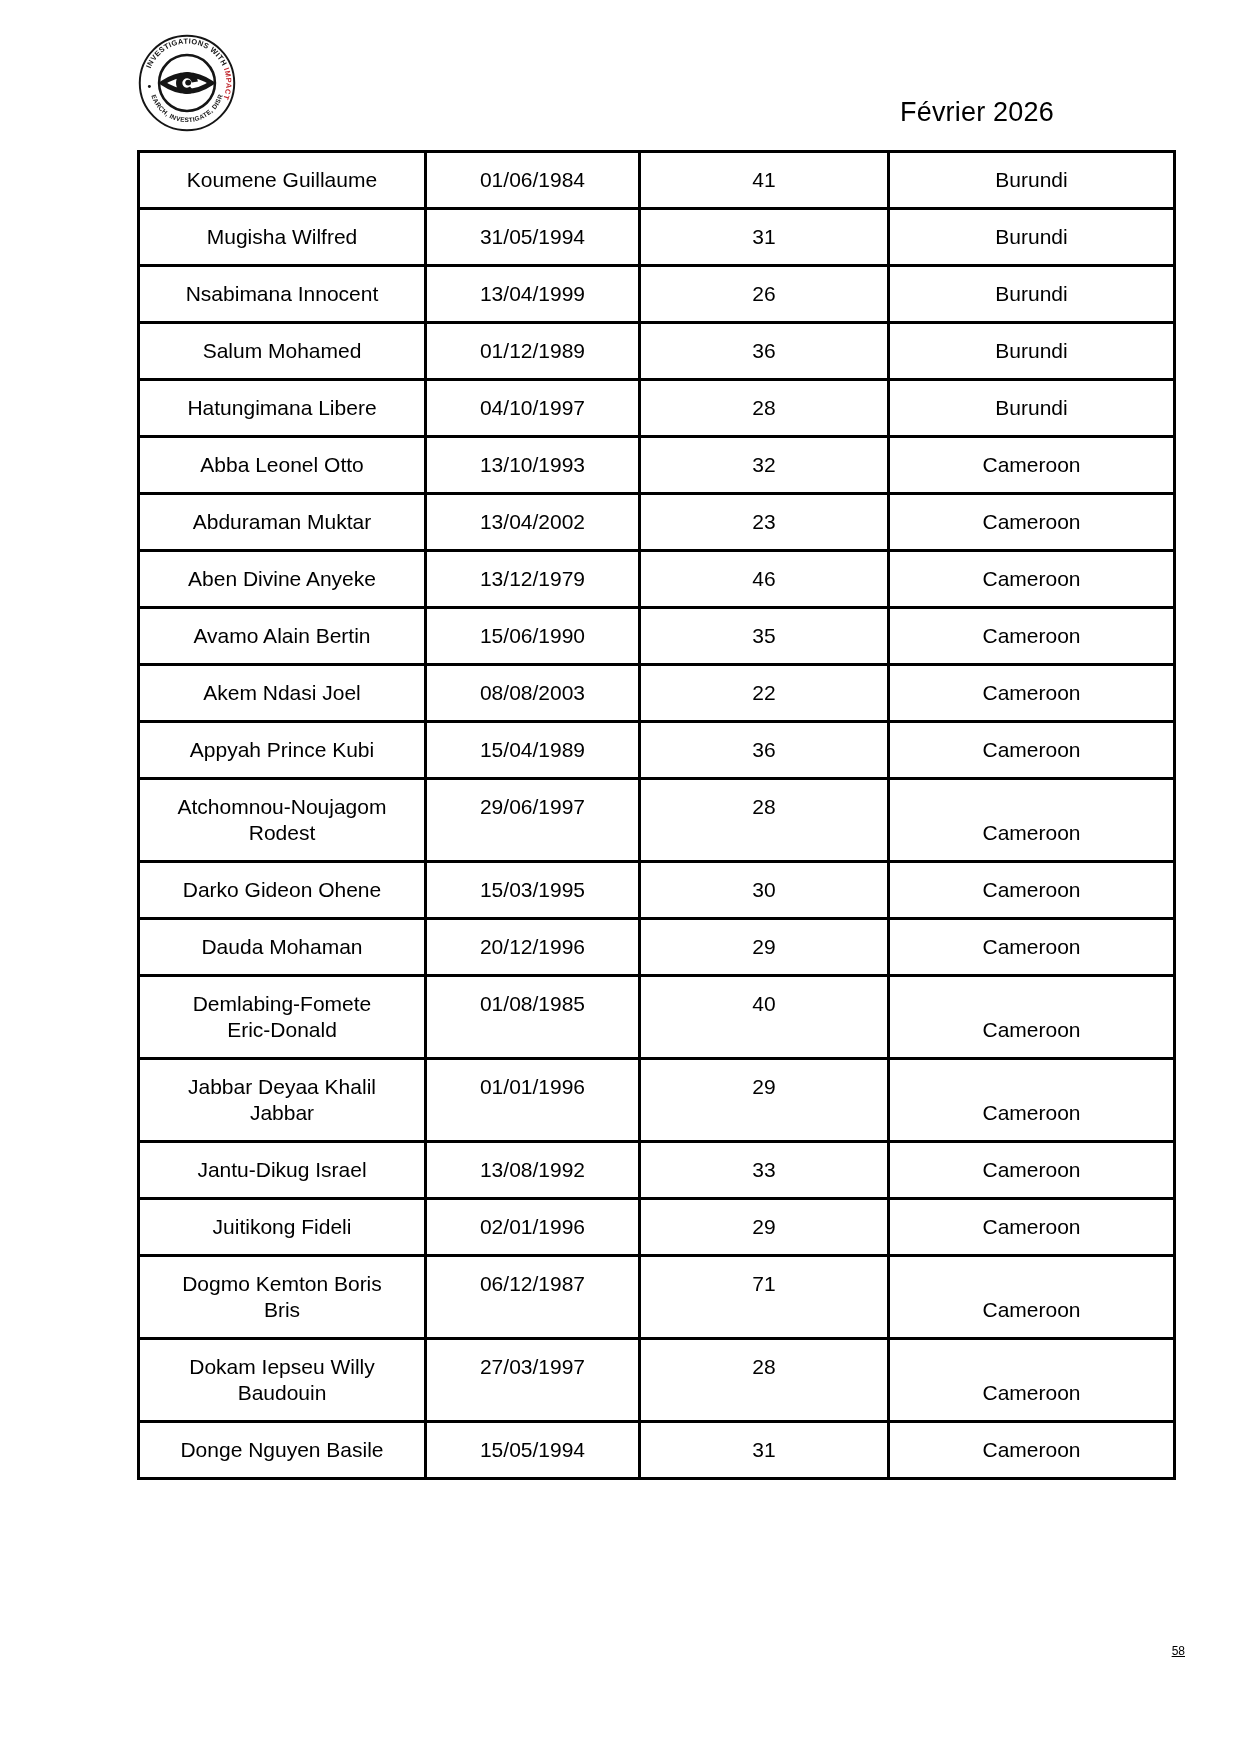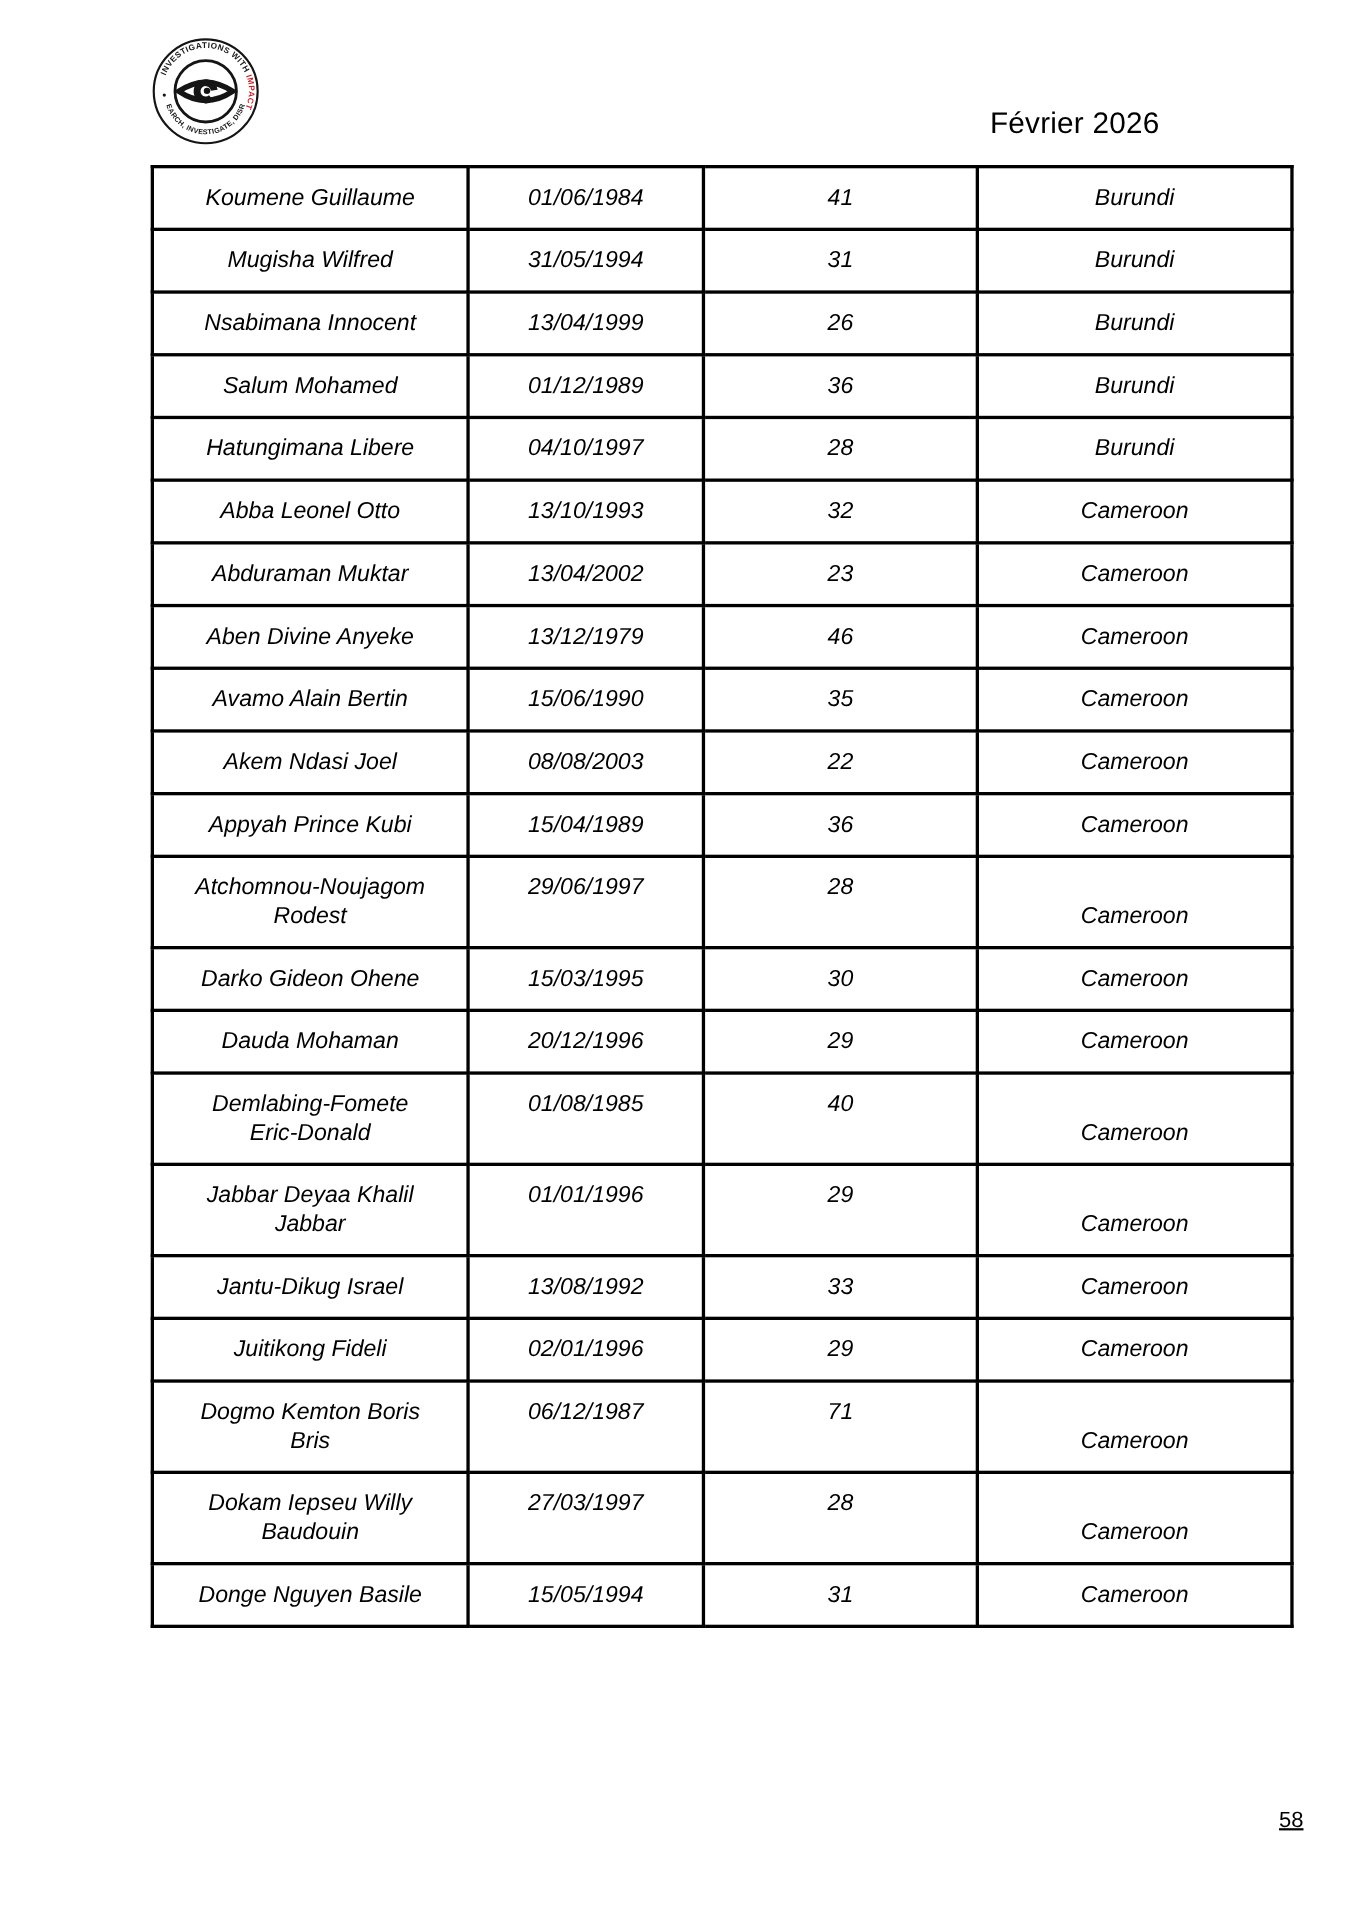--- a/index.html
+++ b/index.html
@@ -14,37 +14,36 @@
   .logo-wrap { position:absolute; left:138px; top:34px; width:98px; height:98px; }
   .header-date {
     position:absolute; left:900px; top:60px;
     font-size:27px; letter-spacing:0.2px;margin-top:37px;
   }
   table.roster {
     position:absolute; left:137px; top:150px;
     width:1036px;
     border-collapse:collapse;
     table-layout:fixed;
-    font-style:italic;
   }
   table.roster td {
     border:3px solid #000;
     text-align:center;
     vertical-align:top;
     font-size:21px;
     line-height:26px;
     padding:14px 6px;
     white-space:pre-line;
     overflow:hidden;
   }
   table.roster td.col-country { vertical-align:bottom; }
   .page-number {
     position:absolute; left:1130px; top:1644px;
     width:55px; text-align:right;
-    font-size:20px;
+    font-size:12px;
     text-decoration:underline;
   }
 </style>
 </head>
 <body>
 
 <div class="logo-wrap">
   <svg viewBox="0 0 100 100" width="98" height="98">
     <defs>
       <path id="arcTop" d="M 11.4,39.6 A 40,40 0 1 1 84.6,70"></path>

